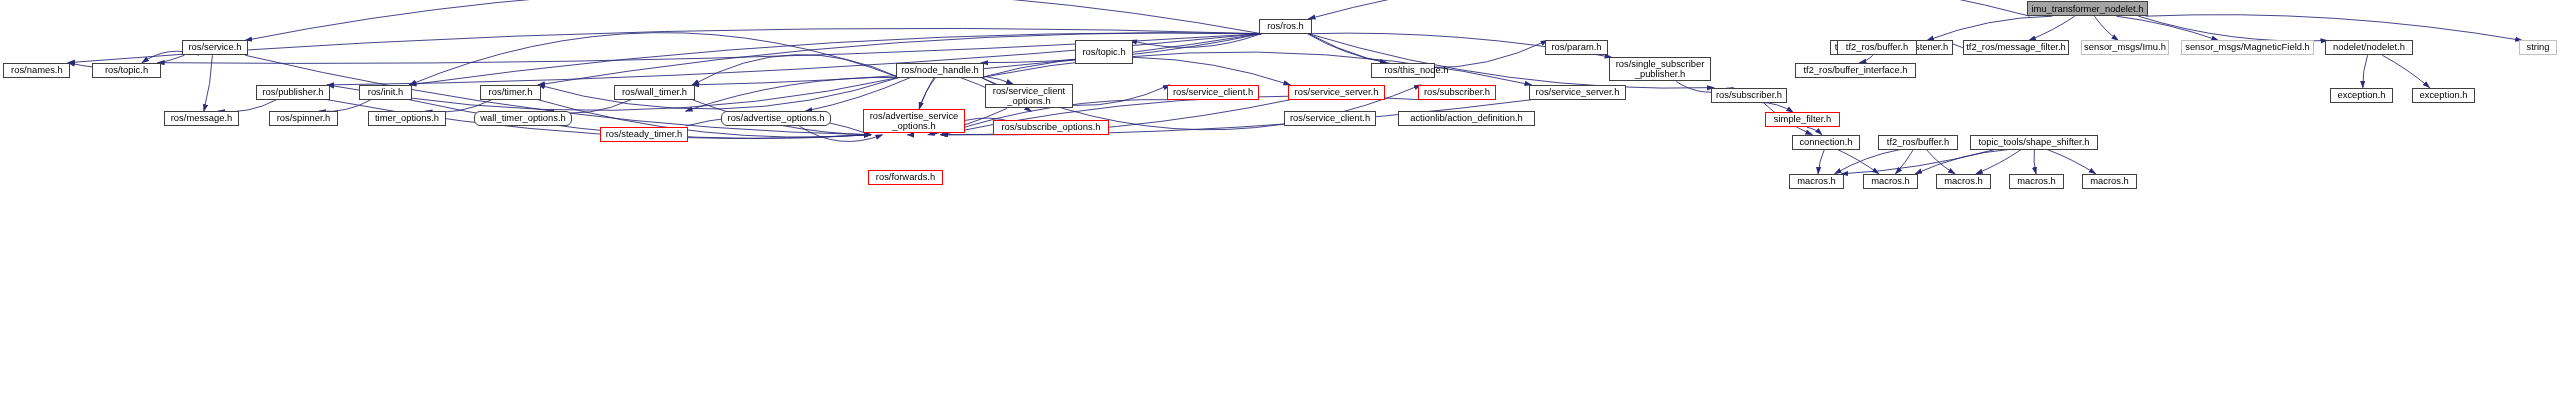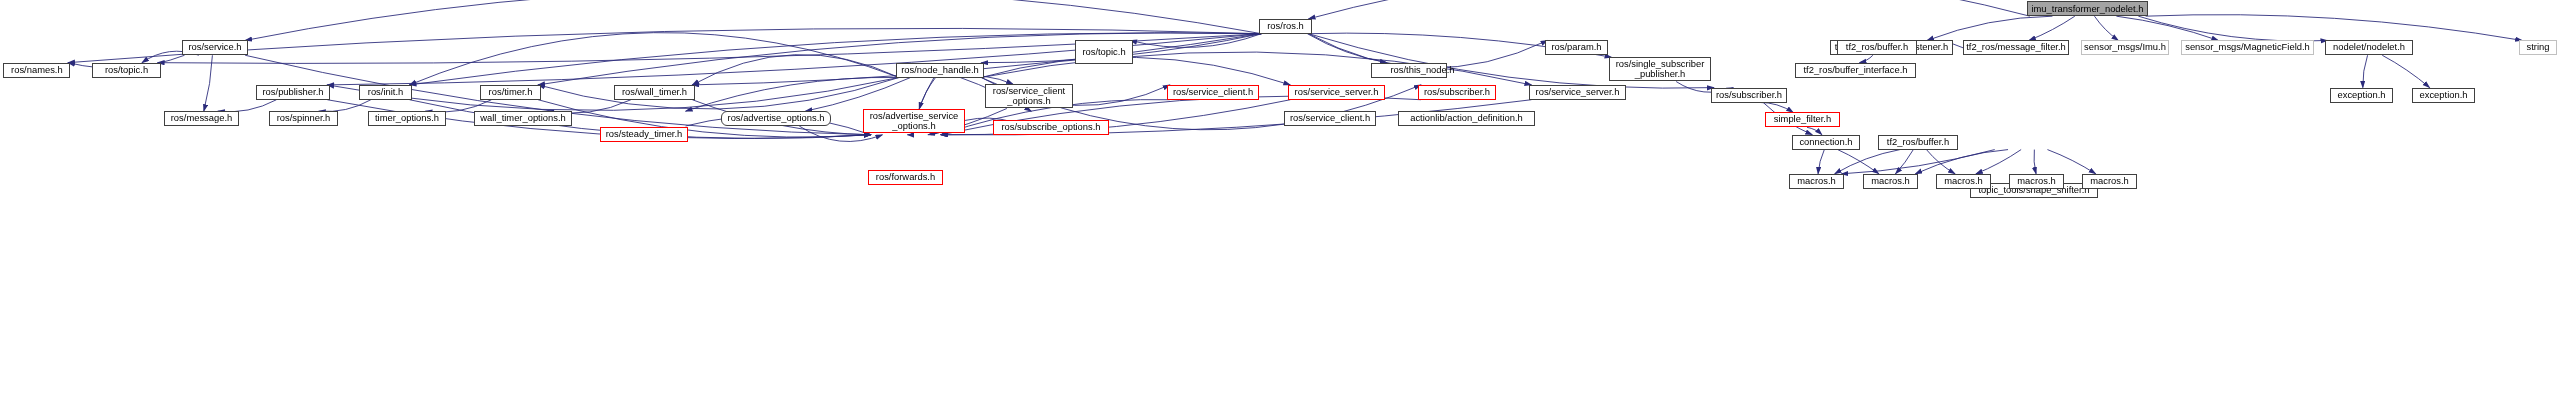--- a/index.html
+++ b/index.html
@@ -146,54 +146,54 @@
       <div class="node grey" style="left: 2181px; top: 40px; width: 133px; height: 15px;">sensor_msgs/MagneticField.h</div>
       <div class="node" style="left: 2325px; top: 40px; width: 88px; height: 15px;">nodelet/nodelet.h</div>
       <div class="node grey" style="left: 2519px; top: 40px; width: 38px; height: 15px;">string</div>
       <div class="node" style="left: 1259px; top: 19px; width: 53px; height: 15px;">ros/ros.h</div>
       <div class="node" style="left: 182px; top: 40px; width: 66px; height: 15px;">ros/service.h</div>
       <div class="node" style="left: 1075px; top: 40px; width: 58px; height: 24px;">ros/topic.h</div>
       <div class="node" style="left: 1545px; top: 40px; width: 63px; height: 15px;">ros/param.h</div>
       <div class="node" style="left: 3.4px; top: 63px; width: 67px; height: 15px;">ros/names.h</div>
       <div class="node" style="left: 92px; top: 63px; width: 69px; height: 15px;">ros/topic.h</div>
       <div class="node" style="left: 896px; top: 63px; width: 88px; height: 15px;">ros/node_handle.h</div>
-      <div class="node" style="left: 1371px; top: 63px; width: 76px; height: 15px; padding-left: 29px;">ros/this_node.h</div>
+      <div class="node" style="left: 1371px; top: 63px; width: 64px; height: 15px; padding-left: 29px;">ros/this_node.h</div>
       <div class="node" style="left: 1837px; top: 40px; width: 80px; height: 15px;">tf2_ros/buffer.h</div>
       <div class="node" style="left: 1711px; top: 88px; width: 76px; height: 15px;">ros/subscriber.h</div>
       <div class="node" style="left: 1609px; top: 57px; width: 102px; height: 24px;">ros/single_subscriber
 _publisher.h</div>
       <div class="node" style="left: 1795px; top: 63px; width: 121px; height: 15px;">tf2_ros/buffer_interface.h</div>
       <div class="node" style="left: 2330px; top: 88px; width: 63px; height: 15px;">exception.h</div>
       <div class="node" style="left: 2412px; top: 88px; width: 63px; height: 15px;">exception.h</div>
       <div class="node" style="left: 256px; top: 85px; width: 74px; height: 15px;">ros/publisher.h</div>
       <div class="node" style="left: 359px; top: 85px; width: 53px; height: 15px;">ros/init.h</div>
       <div class="node" style="left: 480px; top: 85px; width: 61px; height: 15px;">ros/timer.h</div>
       <div class="node" style="left: 614px; top: 85px; width: 81px; height: 15px;">ros/wall_timer.h</div>
       <div class="node" style="left: 985px; top: 84px; width: 88px; height: 24px;">ros/service_client
 _options.h</div>
       <div class="node red" style="left: 1167px; top: 85px; width: 92px; height: 15px;">ros/service_client.h</div>
       <div class="node red" style="left: 1288px; top: 85px; width: 97px; height: 15px;">ros/service_server.h</div>
       <div class="node red" style="left: 1418px; top: 85px; width: 78px; height: 15px;">ros/subscriber.h</div>
       <div class="node" style="left: 1529px; top: 85px; width: 97px; height: 15px;">ros/service_server.h</div>
       <div class="node" style="left: 164px; top: 111px; width: 75px; height: 15px;">ros/message.h</div>
       <div class="node" style="left: 269px; top: 111px; width: 69px; height: 15px;">ros/spinner.h</div>
       <div class="node" style="left: 368px; top: 111px; width: 78px; height: 15px;">timer_options.h</div>
-      <div class="node" style="left: 474px; top: 111px; width: 98px; height: 15px;">wall_timer_options.h</div>
+      <div class="node" style="left: 474px; top: 111px; width: 98px; height: 15px; border-radius: 6px;">wall_timer_options.h</div>
       <div class="node red" style="left: 600px; top: 111px; width: 88px; height: 15px; margin-top: 16px;">ros/steady_timer.h</div>
       <div class="node" style="left: 721px; top: 111px; width: 110px; height: 15px; border-radius: 6px;">ros/advertise_options.h</div>
       <div class="node red" style="left: 863px; top: 109px; width: 102px; height: 24px;">ros/advertise_service
 _options.h</div>
       <div class="node red" style="left: 993px; top: 120px; width: 116px; height: 15px;">ros/subscribe_options.h</div>
       <div class="node" style="left: 1284px; top: 111px; width: 92px; height: 15px;">ros/service_client.h</div>
       <div class="node" style="left: 1398px; top: 111px; width: 137px; height: 15px;">actionlib/action_definition.h</div>
       <div class="node red" style="left: 1765px; top: 112px; width: 75px; height: 15px;">simple_filter.h</div>
       <div class="node red" style="left: 868px; top: 135px; width: 75px; height: 15px; margin-top: 35px;">ros/forwards.h</div>
       <div class="node" style="left: 1792px; top: 135px; width: 68px; height: 15px;">connection.h</div>
       <div class="node" style="left: 1878px; top: 135px; width: 80px; height: 15px;">tf2_ros/buffer.h</div>
-      <div class="node" style="left: 1970px; top: 135px; width: 128px; height: 15px; margin-top: 48px;">topic_tools/shape_shifter.h</div>
+      <div class="node" style="left: 1970px; top: 135px; width: 128px; height: 15px;">topic_tools/shape_shifter.h</div>
       <div class="node" style="left: 1789px; top: 174px; width: 55px; height: 15px;">macros.h</div>
       <div class="node" style="left: 1863px; top: 174px; width: 55px; height: 15px;">macros.h</div>
       <div class="node" style="left: 1936px; top: 174px; width: 55px; height: 15px;">macros.h</div>
       <div class="node" style="left: 2009px; top: 174px; width: 55px; height: 15px;">macros.h</div>
       <div class="node" style="left: 2082px; top: 174px; width: 55px; height: 15px;">macros.h</div>
     </div>
 </div>
 
 
 </body></html>

